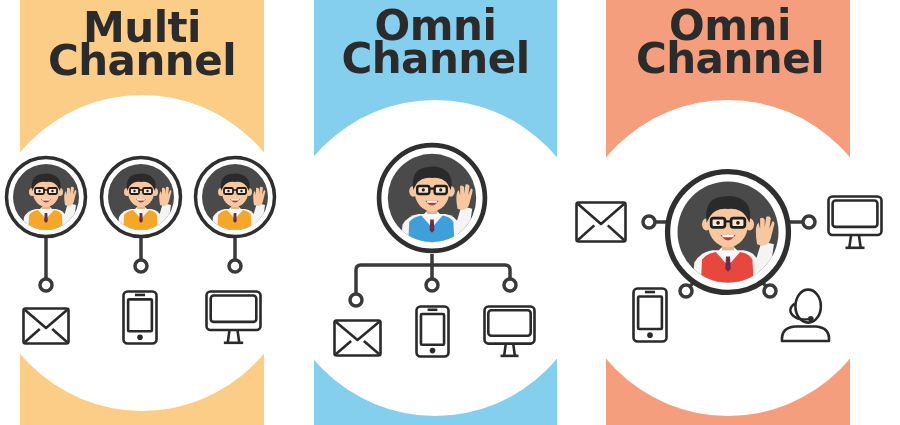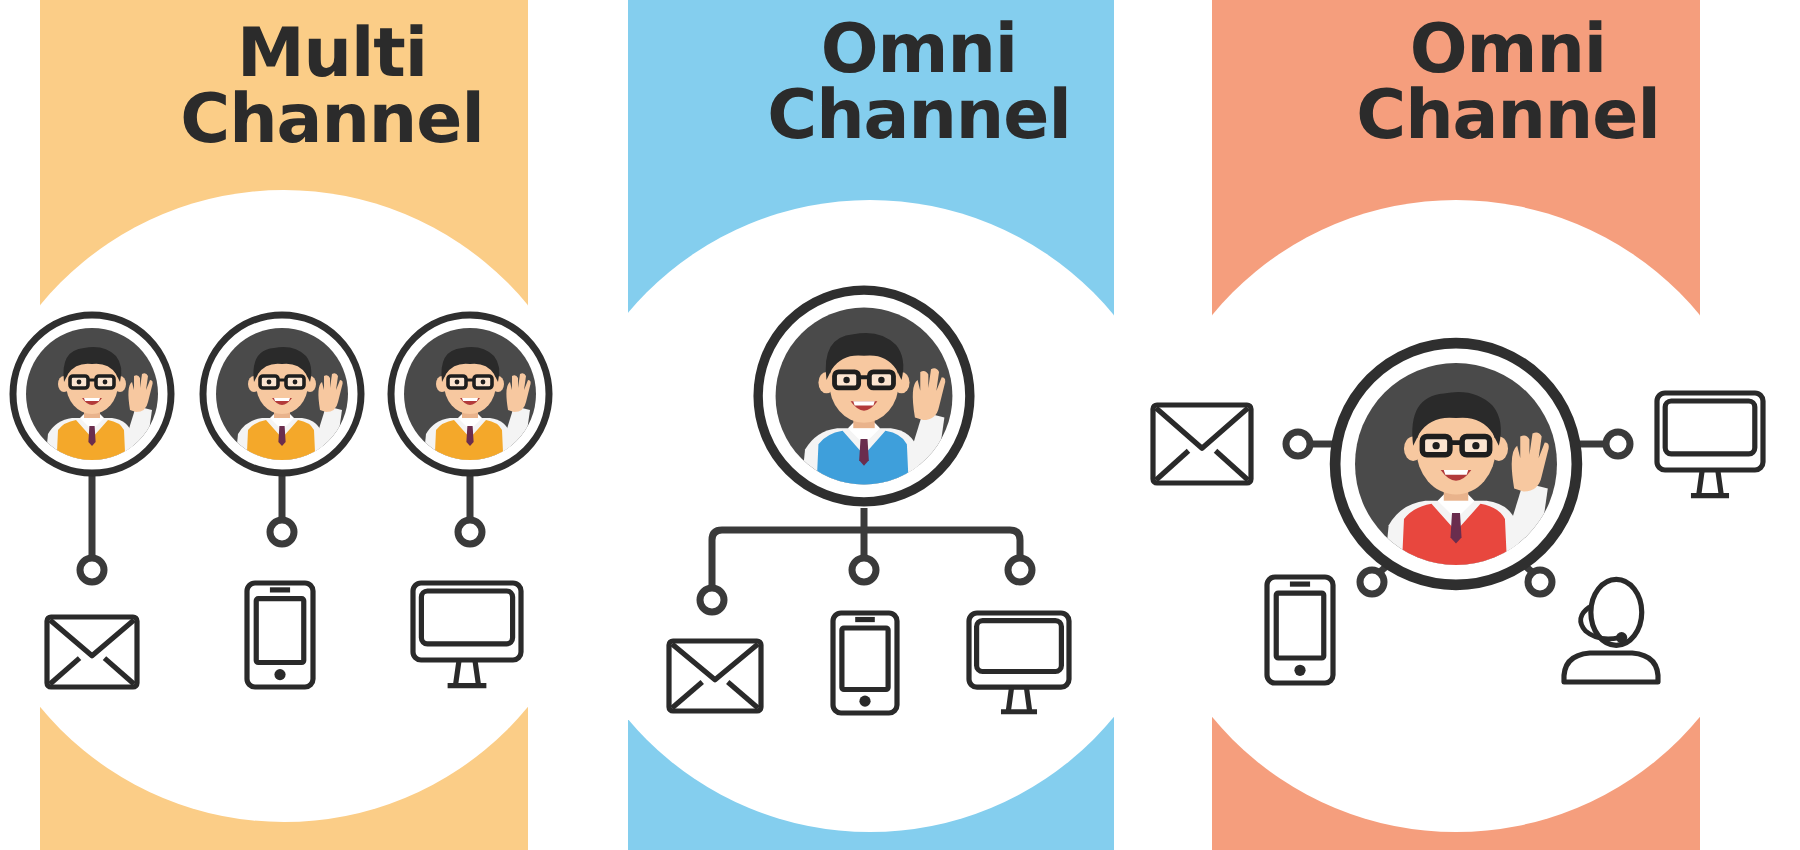--- a/index.html
+++ b/index.html
@@ -1,21 +1,21 @@
 <!DOCTYPE html>
 <html><head>
 <meta charset="utf-8">
 <style>
   html, body { margin: 0; padding: 0; background: #ffffff; }
   body { width: 900px; height: 425px; overflow: hidden; position: relative; font-family: "DejaVu Sans", sans-serif; }
   #stage { position: absolute; left: 0; top: 0; width: 900px; height: 425px; }
   .title {
     position: absolute; text-align: center; color: #2b2b2b;
     font-family: "DejaVu Sans", sans-serif; font-weight: bold;
-    font-size: 34px; line-height: 33px; letter-spacing: -0.5px; margin-left: 24px;
+    font-size: 42px; line-height: 33px; letter-spacing: -0.5px;
   }
   .title span { display: block; }
 </style>
 </head>
 <body>
 
 <svg id="stage" width="900" height="425" viewBox="0 0 900 425" xmlns="http://www.w3.org/2000/svg">
   <defs>
     <clipPath id="clip-multi">
         <rect x="20" y="0" width="244" height="425"></rect>

